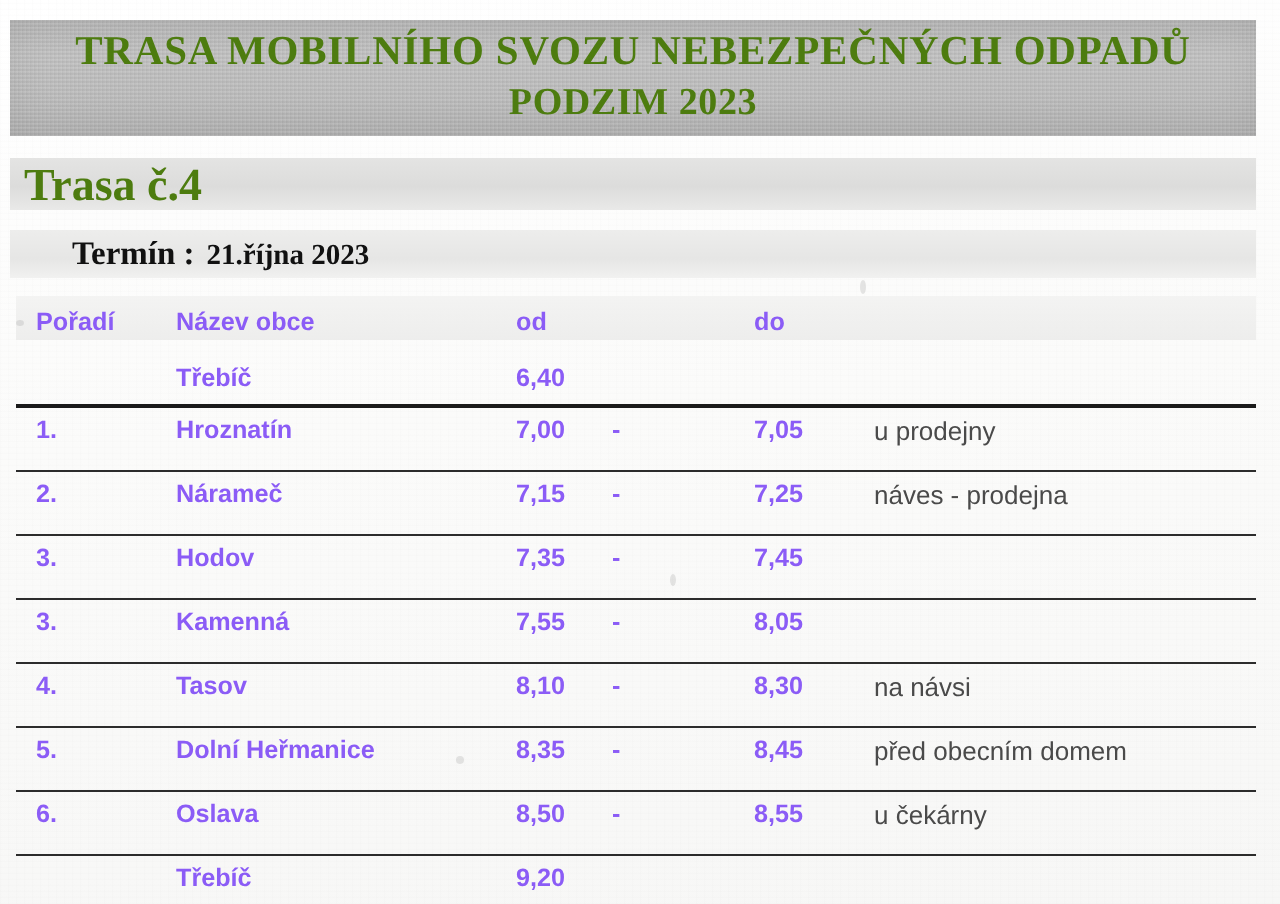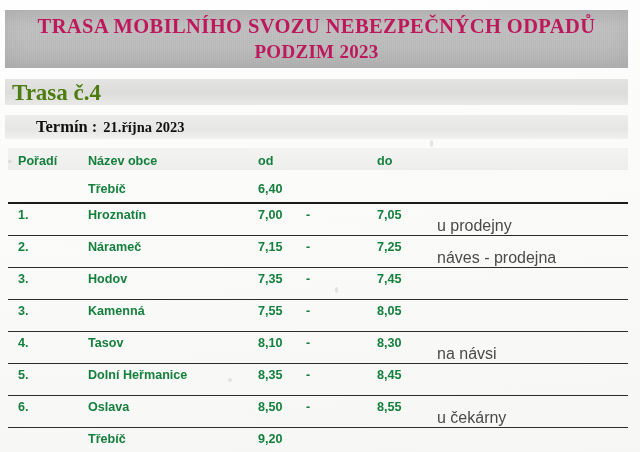--- a/index.html
+++ b/index.html
@@ -51,21 +51,21 @@
   .title-text {
     position: absolute;
     left: 5px;
     top: 13px;
     width: 623px;
     text-align: center;
     font-family: "Liberation Serif", serif;
     font-weight: bold;
     font-size: 20.5px;
     letter-spacing: 0.4px;
-    color: #be185d;
+    color: #4d7c0f;
     line-height: 26px;
     z-index: 3;
   }
   .title-line2 {
     display: block;
     font-size: 19px;
     letter-spacing: 0.3px;
   }
 
   
@@ -126,36 +126,35 @@
     position: relative;
     height: 32px;
   }
   .row.head { height: 28px; }
   .row.term { height: 26px; }
   .cell {
     position: absolute;
     top: 0;
     font-size: 12.6px;
     font-weight: bold;
-    color: #15803d;
+    color: #8b5cf6;
     line-height: 22px;
     white-space: nowrap;
   }
   .c-ord   { left: 18px; }
   .c-name  { left: 88px; }
   .c-from  { left: 258px; }
   .c-dash  { left: 306px; font-weight: bold; }
   .c-to    { left: 337px; margin-left: 40px; }
   .c-note  {
     left: 437px;
     font-weight: normal;
-    font-size: 16px;
+    font-size: 13px;
     color: #4a4a4a;
     line-height: 23px;
-    margin-top: 10px;
   }
   .rule {
     position: absolute;
     left: 8px;
     width: 620px;
     height: 1px;
     background: #2c2c2c;
     bottom: 0;
   }
   .rule.thick {
@@ -264,20 +263,21 @@
       <div class="cell c-note">na návsi</div>
       <div class="rule"></div>
     </div>
 
     <div class="row">
       <div class="cell c-ord">5.</div>
       <div class="cell c-name">Dolní Heřmanice</div>
       <div class="cell c-from">8,35</div>
       <div class="cell c-dash">-</div>
       <div class="cell c-to">8,45</div>
+      <div class="cell c-note">před obecním domem</div>
       <div class="rule"></div>
     </div>
 
     <div class="row">
       <div class="cell c-ord">6.</div>
       <div class="cell c-name">Oslava</div>
       <div class="cell c-from">8,50</div>
       <div class="cell c-dash">-</div>
       <div class="cell c-to">8,55</div>
       <div class="cell c-note">u čekárny</div>

